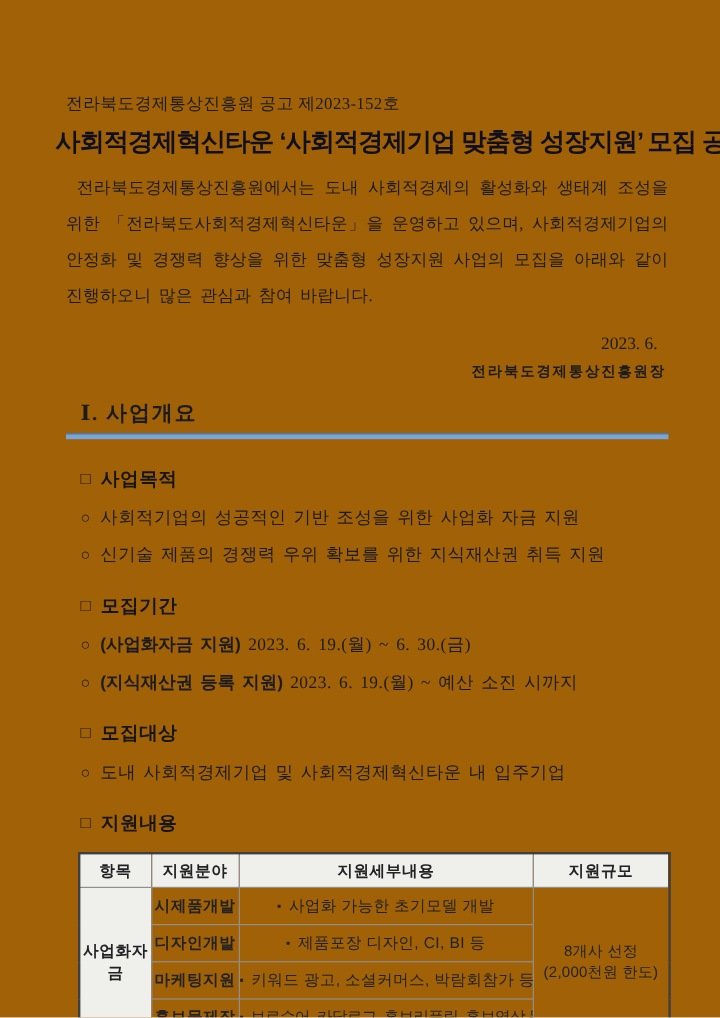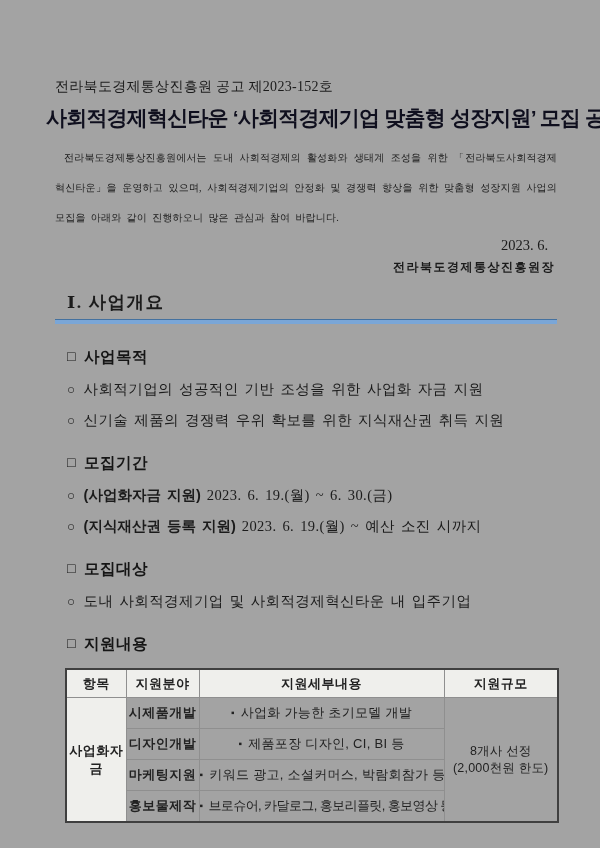--- a/index.html
+++ b/index.html
@@ -1,51 +1,51 @@
 <!DOCTYPE html>
 <html><head>
 <meta charset="utf-8">
 <style>
   html,body{margin:0;padding:0;background:#ffffff;}
   .page{
     position:relative;
     width:600px;height:848px;
     box-sizing:border-box;
     padding:78px 43px 0 55px;
-    background:#a3a3a3;
+    background:#a16207;
     font-family:"Liberation Serif","DejaVu Serif",serif;
     color:#1b1b1b;
     overflow:hidden;
   }
   .notice-no{
     font-size:14px;
     letter-spacing:0.3px;
   }
   .doc-title{
     font-family:"Liberation Sans","DejaVu Sans",sans-serif;
     font-weight:bold;
     font-size:21px;
     color:#0f0f1e;
     margin:8px 0 0 -9px;
     letter-spacing:-0.8px;
     white-space:nowrap;
   }
   .intro{
     margin-top:11px;
-    font-size:10px;
+    font-size:14px;
     line-height:30px;
     text-align:justify;
     text-indent:9px;
     word-spacing:2.5px;
     letter-spacing:0.2px;
   }
   .date-line{
     text-align:right;
     font-size:14.5px;
-    margin-top:4px;
+    margin-top:16px;
     padding-right:9px;
   }
   .signer-line{
     text-align:right;
     font-size:12px;
     font-weight:bold;
     margin-top:5px;
     letter-spacing:1.5px;
     padding-right:2px;
   }

